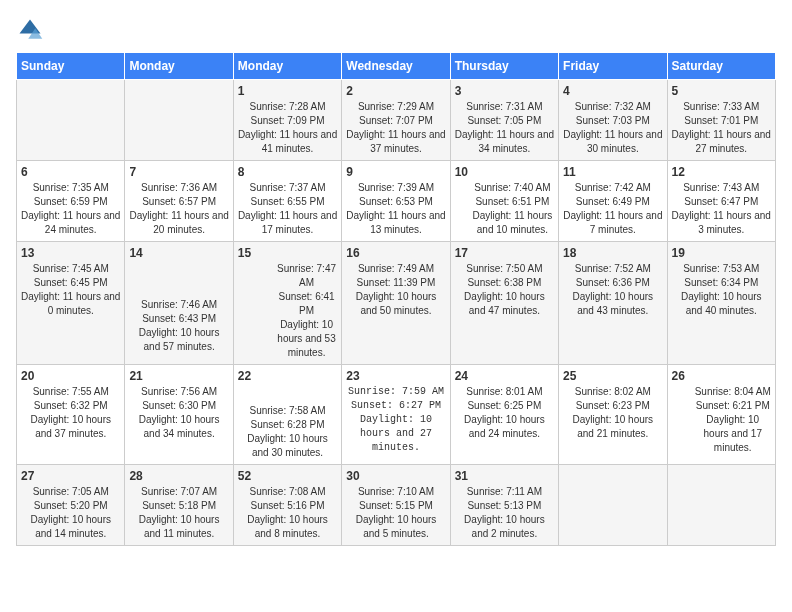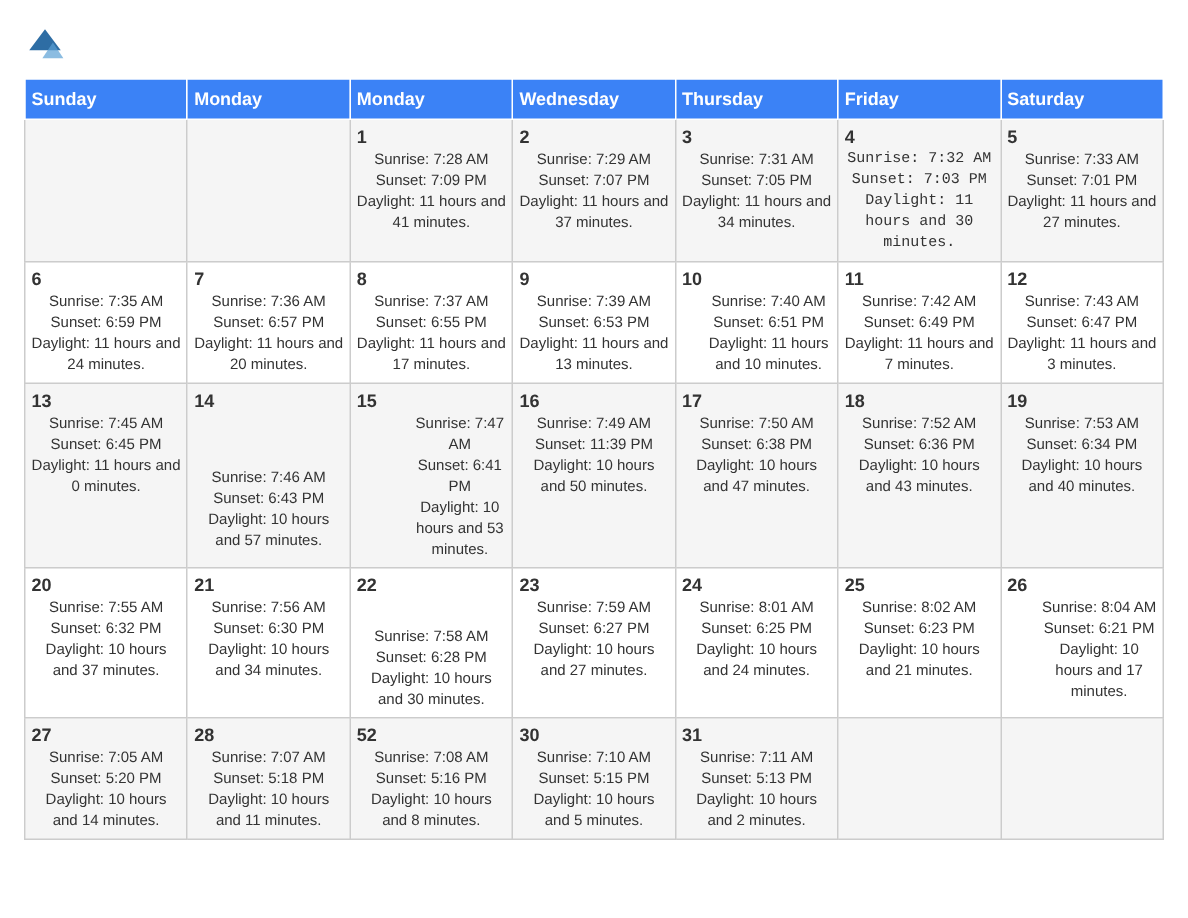--- a/index.html
+++ b/index.html
@@ -125,21 +125,21 @@
 Daylight: 11 hours and 37 minutes.</div>
         </td>
         <td>
           <span class="day-number">3</span>
           <div class="day-info" style="white-space: pre-line;">Sunrise: 7:31 AM
 Sunset: 7:05 PM
 Daylight: 11 hours and 34 minutes.</div>
         </td>
         <td>
           <span class="day-number">4</span>
-          <div class="day-info" style="white-space: pre-line; font-family: Liberation Mono, monospace;">Sunrise: 7:32 AM
+          <div class="day-info" style="white-space: pre-line;">Sunrise: 7:32 AM
 Sunset: 7:03 PM
 Daylight: 11 hours and 30 minutes.</div>
         </td>
         <td>
           <span class="day-number">5</span>
           <div class="day-info" style="white-space: pre-line;">Sunrise: 7:33 AM
 Sunset: 7:01 PM
 Daylight: 11 hours and 27 minutes.</div>
         </td>
       </tr>
@@ -245,21 +245,21 @@
 Daylight: 10 hours and 34 minutes.</div>
         </td>
         <td>
           <span class="day-number">22</span>
           <div class="day-info" style="white-space: pre-line; margin-top: 21px;">Sunrise: 7:58 AM
 Sunset: 6:28 PM
 Daylight: 10 hours and 30 minutes.</div>
         </td>
         <td>
           <span class="day-number">23</span>
-          <div class="day-info" style="white-space: pre-line;">Sunrise: 7:59 AM
+          <div class="day-info" style="white-space: pre-line; font-family: Liberation Mono, monospace;">Sunrise: 7:59 AM
 Sunset: 6:27 PM
 Daylight: 10 hours and 27 minutes.</div>
         </td>
         <td>
           <span class="day-number">24</span>
           <div class="day-info" style="white-space: pre-line;">Sunrise: 8:01 AM
 Sunset: 6:25 PM
 Daylight: 10 hours and 24 minutes.</div>
         </td>
         <td>

